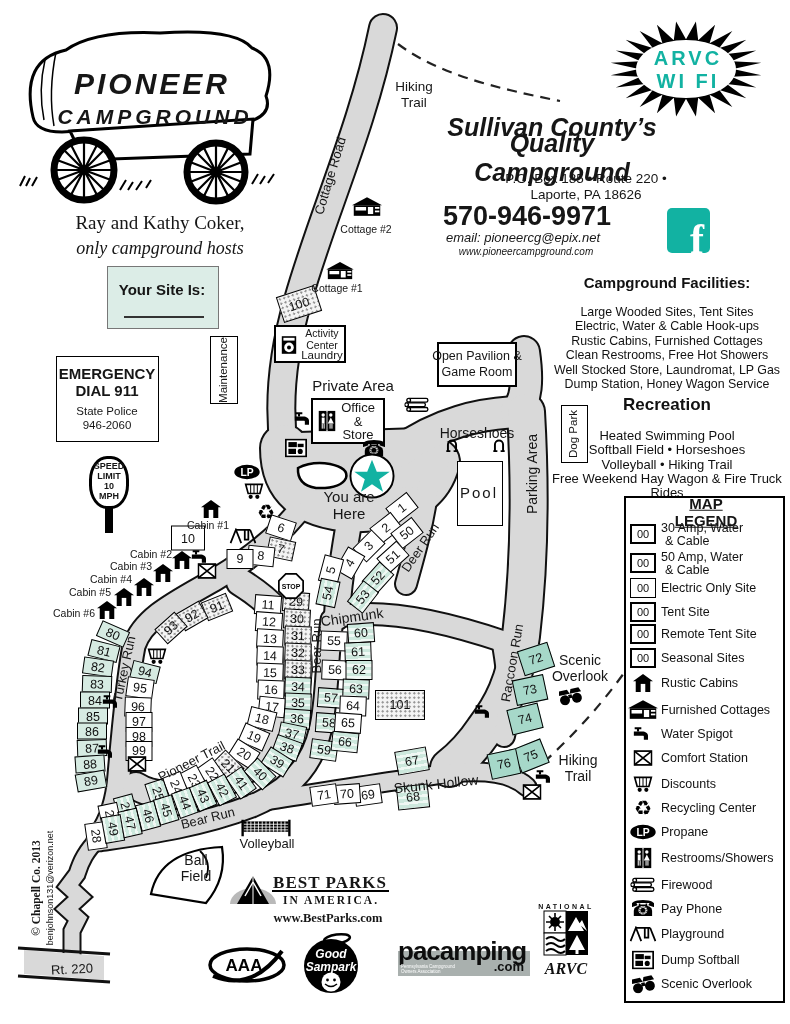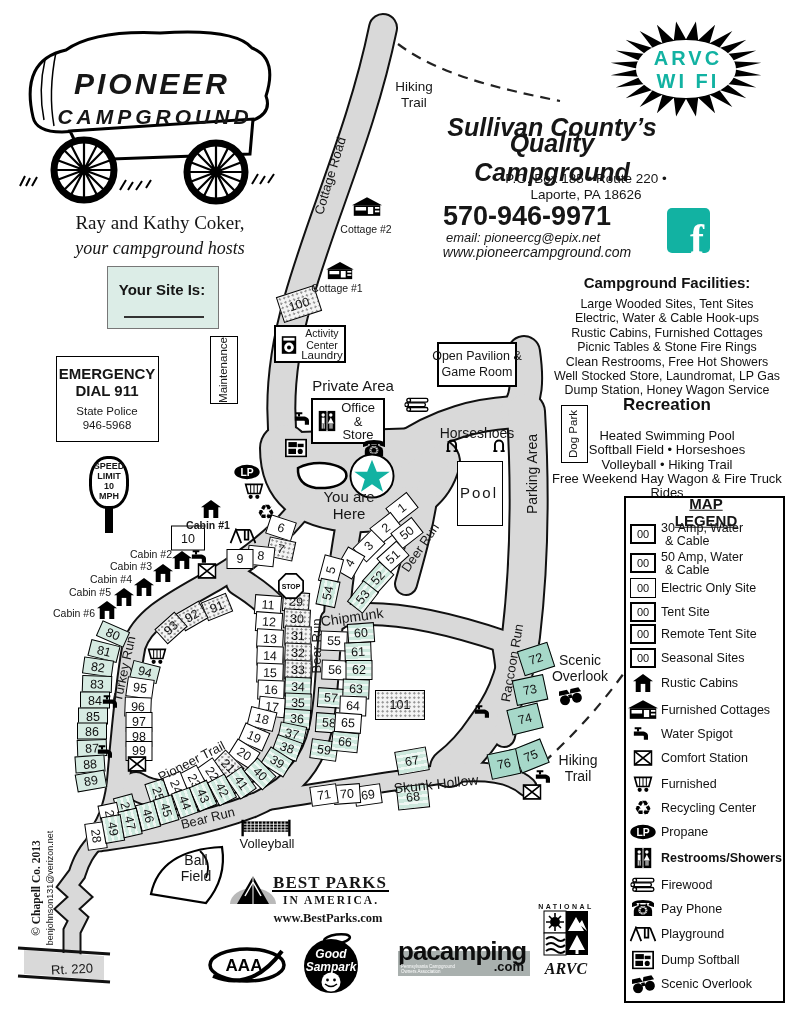--- a/index.html
+++ b/index.html
@@ -23,21 +23,21 @@
   .fb span{position:absolute;right:6px;bottom:-10px;font-family:"Liberation Serif",serif;font-weight:bold;font-size:42px;color:#fff;}
   #legend-box{position:absolute;left:624px;top:496px;width:161px;height:507px;border:2.2px solid #000;background:#fff;box-sizing:border-box;}
   .leg-sw{position:absolute;box-sizing:border-box;width:26px;height:20px;border:2.2px solid #000;background:#fff;
           display:flex;align-items:center;justify-content:center;font-size:11px;transform:translate(-50%,-50%);}
   .leg-lab{position:absolute;font-size:12.5px;transform:translateY(-50%);white-space:nowrap;}
   #yoursite{position:absolute;left:107px;top:266px;width:112px;height:63px;background:#dcede7;border:1px solid #777;box-sizing:border-box;}
   #yoursite .line{position:absolute;left:16px;top:49px;width:80px;height:2px;background:#333;}
   #speedsign{position:absolute;left:89px;top:456px;width:40px;height:53px;border:3px solid #000;border-radius:45% 45% 45% 45%;box-sizing:border-box;background:#fff;}
   #speedpole{position:absolute;left:105px;top:507px;width:8px;height:26px;background:#000;}
   #emerg{position:absolute;left:56px;top:356px;width:103px;height:86px;border:1.5px solid #000;background:#fff;box-sizing:border-box;}
-  .ftitle{font-weight:bold;font-size:15px;margin-bottom:6px;}
+  .ftitle{font-weight:bold;font-size:15px;margin-bottom:14px;}
   .fline{font-size:12.4px;line-height:14.4px;}
   .rtitle{font-weight:bold;font-size:17px;margin-bottom:14px;}
   .rline{font-size:13px;line-height:14.3px;}
   .dtitle{font-weight:bold;font-size:16px;margin-bottom:2px;}
   .dline{font-size:13px;line-height:14.2px;}
   .dnote{font-size:10px;font-style:italic;line-height:12px;}
   #pac{position:absolute;left:398px;top:938px;width:132px;height:46px;}
   #pac .bg{position:absolute;left:0;top:13px;width:132px;height:25px;background:#a9b0ae;}
   #pac .nm{position:absolute;left:0;top:-2px;font-size:26px;font-weight:900;letter-spacing:-1px;color:#0d0d0d;}
   #pac .tld{position:absolute;right:6px;top:21px;font-size:13px;font-weight:800;color:#111;}
@@ -137,21 +137,20 @@
   <div class="fb">
       <span>f</span>
     </div>
 
   <div class="flow" style="left:544px;top:274px;width:246px">
     <div class="ftitle">Campground Facilities:</div>
     <div id="fac-lines">
         <div class="fline">Large Wooded Sites, Tent Sites</div>
         <div class="fline">Electric, Water &amp; Cable Hook-ups</div>
         <div class="fline">Rustic Cabins, Furnished Cottages</div>
-        <div class="fline">Picnic Tables &amp; Stone Fire Rings</div>
         <div class="fline">Clean Restrooms, Free Hot Showers</div>
         <div class="fline">Well Stocked Store, Laundromat, LP Gas</div>
         <div class="fline">Dump Station, Honey Wagon Service</div>
       </div>
   </div>
   <div class="flow" style="left:544px;top:395px;width:246px">
     <div class="rtitle">Recreation</div>
     <div id="rec-lines">
         <div class="rline">Heated Swimming Pool</div>
         <div class="rline">Softball Field • Horseshoes</div>
@@ -510,21 +509,21 @@
 Trail</div>
       <div class="lbl" style="left: 580px; top: 668px; font-size: 14px; transform: translate(-50%, -50%);">Scenic
 Overlook</div>
       <div class="lbl" style="left: 353px; top: 386px; font-size: 15px; transform: translate(-50%, -50%);">Private Area</div>
       <div class="lbl" style="left: 349px; top: 505px; font-size: 15px; transform: translate(-50%, -50%);">You are
 Here</div>
       <div class="lbl" style="left: 477px; top: 433px; font-size: 14px; transform: translate(-50%, -50%);">Horseshoes</div>
       <div class="lbl" style="left: 196px; top: 868px; font-size: 14px; transform: translate(-50%, -50%);">Ball
 Field</div>
       <div class="lbl" style="left: 267px; top: 844px; font-size: 13px; transform: translate(-50%, -50%);">Volleyball</div>
-      <div class="lbl" style="left: 208px; top: 525px; font-size: 10.5px; transform: translate(-50%, -50%); font-weight: bold;">Cabin #1</div>
+      <div class="lbl" style="left: 208px; top: 525px; font-size: 10.5px; transform: translate(-50%, -50%);">Cabin #1</div>
       <div class="lbl" style="left: 151px; top: 554px; font-size: 10.5px; transform: translate(-50%, -50%);">Cabin #2</div>
       <div class="lbl" style="left: 131px; top: 566px; font-size: 10.5px; transform: translate(-50%, -50%);">Cabin #3</div>
       <div class="lbl" style="left: 111px; top: 579px; font-size: 10.5px; transform: translate(-50%, -50%);">Cabin #4</div>
       <div class="lbl" style="left: 90px; top: 592px; font-size: 10.5px; transform: translate(-50%, -50%);">Cabin #5</div>
       <div class="lbl" style="left: 74px; top: 613px; font-size: 10.5px; transform: translate(-50%, -50%);">Cabin #6</div>
       <div class="lbl" style="left: 337px; top: 288px; font-size: 10.5px; transform: translate(-50%, -50%);">Cottage #1</div>
       <div class="lbl" style="left: 366px; top: 229px; font-size: 10.5px; transform: translate(-50%, -50%);">Cottage #2</div>
       <div class="lbl" style="left: 358px; top: 421px; font-size: 13px; line-height: 1.05; transform: translate(-50%, -50%);">Office
 &amp;
 Store</div>
@@ -532,38 +531,38 @@
 Center</div>
       <div class="lbl" style="left: 322px; top: 356px; font-size: 11.5px; transform: translate(-50%, -50%);">Laundry</div>
       <div class="lbl" style="left: 477px; top: 364px; font-size: 12.5px; line-height: 1.3; transform: translate(-50%, -50%);">Open Pavilion &amp;
 Game Room</div>
       <div class="lbl" style="left: 479px; top: 493px; font-size: 15px; letter-spacing: 2px; transform: translate(-50%, -50%);">Pool</div>
       <div class="lbl" style="left: 224px; top: 370px; font-size: 11.5px; transform: translate(-50%, -50%) rotate(-90deg);">Maintenance</div>
       <div class="lbl" style="left: 574px; top: 434px; font-size: 11.5px; transform: translate(-50%, -50%) rotate(-90deg);">Dog Park</div>
       <div class="lbl" style="left: 107px; top: 382px; font-size: 15px; font-weight: 700; line-height: 1.15; transform: translate(-50%, -50%);">EMERGENCY
 DIAL 911</div>
       <div class="lbl" style="left: 107px; top: 412px; font-size: 11.5px; transform: translate(-50%, -50%);">State Police</div>
-      <div class="lbl" style="left: 107px; top: 426px; font-size: 11.5px; transform: translate(-50%, -50%);">946-5968</div>
+      <div class="lbl" style="left: 107px; top: 426px; font-size: 11.5px; transform: translate(-50%, -50%);">946-2060</div>
       <div class="lbl" style="left: 109px; top: 482px; font-size: 9px; font-weight: 700; line-height: 1.1; transform: translate(-50%, -50%);">SPEED
 LIMIT
 10
 MPH</div>
       <div class="lbl" style="left: 162px; top: 290px; font-size: 15px; font-weight: 700; transform: translate(-50%, -50%);">Your Site Is:</div>
       <div class="lbl" style="left: 152px; top: 84px; font-size: 30px; font-weight: 800; font-style: italic; letter-spacing: 3px; transform: translate(-50%, -50%);">PIONEER</div>
       <div class="lbl" style="left: 155px; top: 117px; font-size: 21px; font-weight: 800; font-style: italic; letter-spacing: 4px; transform: translate(-50%, -50%);">CAMPGROUND</div>
       <div class="lbl serif" style="left: 160px; top: 223px; font-size: 19px; transform: translate(-50%, -50%);">Ray and Kathy Coker,</div>
-      <div class="lbl serif" style="left: 160px; top: 248px; font-size: 18px; font-style: italic; transform: translate(-50%, -50%);">your campground hosts</div>
+      <div class="lbl serif" style="left: 160px; top: 248px; font-size: 18px; font-style: italic; transform: translate(-50%, -50%);">only campground hosts</div>
       <div class="lbl" style="left: 688px; top: 58px; font-size: 20px; font-weight: 800; letter-spacing: 3px; color: rgb(18, 178, 162); transform: translate(-50%, -50%);">ARVC</div>
       <div class="lbl" style="left: 688px; top: 81px; font-size: 20px; font-weight: 800; letter-spacing: 3px; color: rgb(18, 178, 162); transform: translate(-50%, -50%);">WI FI</div>
       <div class="lbl" style="left: 552px; top: 127px; font-size: 25px; font-weight: 700; font-style: italic; transform: translate(-50%, -50%);">Sullivan County’s</div>
       <div class="lbl" style="left: 552px; top: 158px; font-size: 25px; font-weight: 700; font-style: italic; transform: translate(-50%, -50%);">Quality Campground</div>
       <div class="lbl" style="left: 586px; top: 187px; font-size: 13.5px; font-weight: 500; transform: translate(-50%, -50%);">P.O. Box 185 • Route 220 • Laporte, PA 18626</div>
       <div class="lbl" style="left: 527px; top: 217px; font-size: 27px; font-weight: 700; transform: translate(-50%, -50%);">570-946-9971</div>
       <div class="lbl" style="left: 523px; top: 238px; font-size: 13px; font-style: italic; transform: translate(-50%, -50%);">email: pioneercg@epix.net</div>
-      <div class="lbl" style="left: 537px; top: 252px; font-size: 14px; font-style: italic; transform: translate(-50%, -50%);">www.pioneercampground.com</div>
+      <div class="lbl" style="left: 526px; top: 252px; font-size: 10px; font-style: italic; transform: translate(-50%, -50%);">www.pioneercampground.com</div>
       <div class="lbl serif" style="left: 37px; top: 888px; font-size: 11.5px; font-weight: 700; transform: translate(-50%, -50%) rotate(-90deg);">© Chapell Co. 2013</div>
       <div class="lbl" style="left: 50px; top: 888px; font-size: 9px; transform: translate(-50%, -50%) rotate(-90deg);">benjohnson131@verizon.net</div>
     </div>
   <div id="legend-rows">
       <div class="leg-sw t-a30" style="left: 643px; top: 534px; position: absolute;">00</div>
       <div class="leg-lab" style="left: 661px; top: 527.5px; position: absolute;">30 Amp, Water</div>
       <div class="leg-lab" style="left: 665px; top: 540.5px; position: absolute;">&amp; Cable</div>
       <div class="leg-sw t-a50" style="left: 643px; top: 563px; position: absolute;">00</div>
       <div class="leg-lab" style="left: 661px; top: 556.5px; position: absolute;">50 Amp, Water</div>
       <div class="leg-lab" style="left: 665px; top: 569.5px; position: absolute;">&amp; Cable</div>
@@ -598,21 +597,21 @@
           <rect x="1" y="1" width="20" height="16" fill="#fff" stroke="#000" stroke-width="2"></rect>
           <path d="M1 1 L21 17 M21 1 L1 17" stroke="#000" stroke-width="2"></path>
         </svg></div>
       <div class="leg-lab" style="left: 661px; top: 758px; position: absolute;">Comfort Station</div>
       <div class="icon" style="left: 643px; top: 784px;"><svg width="20" height="19" viewBox="0 0 24 22">
           <path d="M2 3 H22 L19 14 H5 Z" fill="#fff" stroke="#000" stroke-width="2"></path>
           <path d="M8 3 V14 M12 3 V14 M16 3 V14" stroke="#000" stroke-width="1.2"></path>
           <circle cx="8" cy="18" r="2.5" fill="#000"></circle>
           <circle cx="16" cy="18" r="2.5" fill="#000"></circle>
         </svg></div>
-      <div class="leg-lab" style="left: 661px; top: 784px; position: absolute;">Furnished</div>
+      <div class="leg-lab" style="left: 661px; top: 784px; position: absolute;">Discounts</div>
       <div class="icon" style="left: 643px; top: 808px;"><svg width="22" height="22" viewBox="0 0 24 24">
           <text x="12" y="20" font-size="22" text-anchor="middle" font-family="DejaVu Sans, sans-serif">♻</text>
         </svg></div>
       <div class="leg-lab" style="left: 661px; top: 808px; position: absolute;">Recycling Center</div>
       <div class="icon" style="left: 643px; top: 832px;"><svg width="27" height="16" viewBox="0 0 34 20">
           <ellipse cx="17" cy="10" rx="16" ry="9" fill="#000"></ellipse>
           <text x="17" y="14.5" font-size="13" font-weight="bold" fill="#fff" text-anchor="middle" font-family="Liberation Sans, sans-serif">LP</text>
         </svg></div>
       <div class="leg-lab" style="left: 661px; top: 832px; position: absolute;">Propane</div>
       <div class="icon" style="left: 643px; top: 858px;"><svg width="17" height="21" viewBox="0 0 20 24">
@@ -622,21 +621,21 @@
           <rect x="3.8" y="8" width="3.4" height="7" fill="#fff"></rect>
           <rect x="3.8" y="15" width="1.2" height="6" fill="#fff"></rect>
           <rect x="6" y="15" width="1.2" height="6" fill="#fff"></rect>
           <circle cx="14.5" cy="5" r="2" fill="#fff"></circle>
           <path d="M14.5 8 L18 15 H11 Z" fill="#fff"></path>
           <rect x="13" y="15" width="1.2" height="6" fill="#fff"></rect>
           <rect x="15.2" y="15" width="1.2" height="6" fill="#fff"></rect>
           <circle cx="10" cy="1.2" r="0.9" fill="#fff"></circle>
           <circle cx="10" cy="22.8" r="0.9" fill="#fff"></circle>
         </svg></div>
-      <div class="leg-lab" style="left: 661px; top: 858px; position: absolute; font-weight: bold;">Restrooms/Showers</div>
+      <div class="leg-lab" style="left: 661px; top: 858px; position: absolute;">Restrooms/Showers</div>
       <div class="icon" style="left: 643px; top: 885px;"><svg width="25" height="17" viewBox="0 0 30 20">
           <g fill="#fff" stroke="#000" stroke-width="1.6">
             <rect x="4" y="2" width="24" height="4.5" rx="2"></rect>
             <circle cx="5" cy="4.2" r="2.2"></circle>
             <rect x="1" y="7.5" width="24" height="4.5" rx="2"></rect>
             <circle cx="2.5" cy="9.7" r="2.2"></circle>
             <rect x="4" y="13" width="24" height="4.5" rx="2"></rect>
             <circle cx="5" cy="15.2" r="2.2"></circle>
           </g>
         </svg></div>

